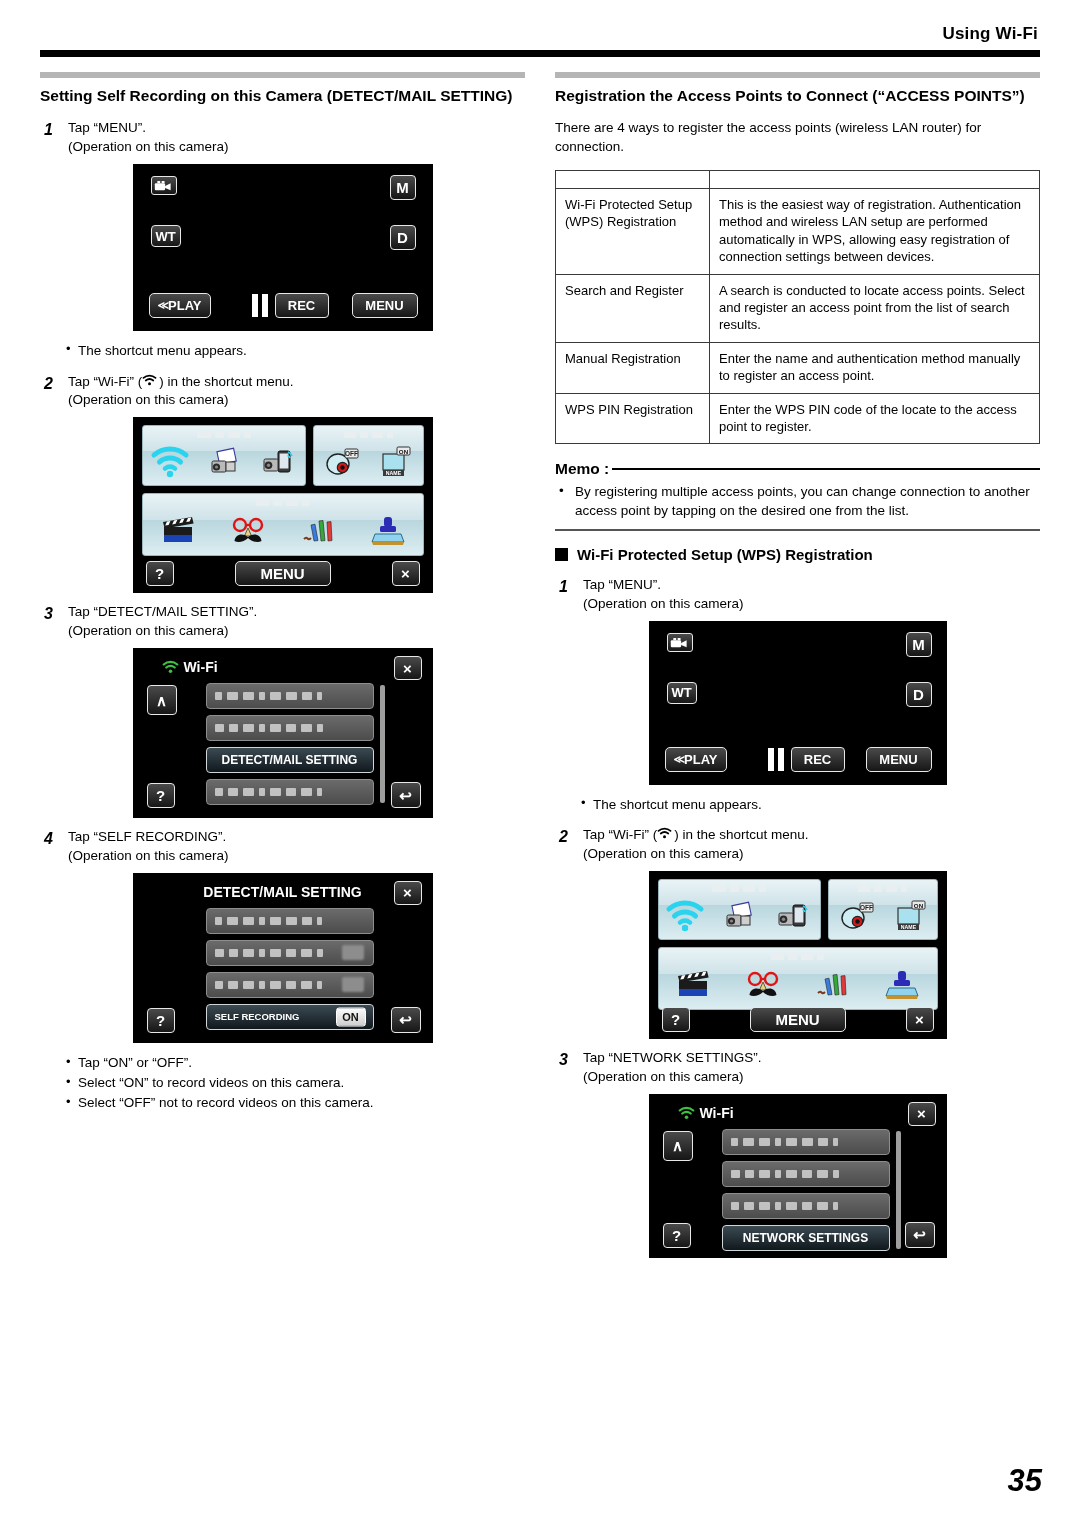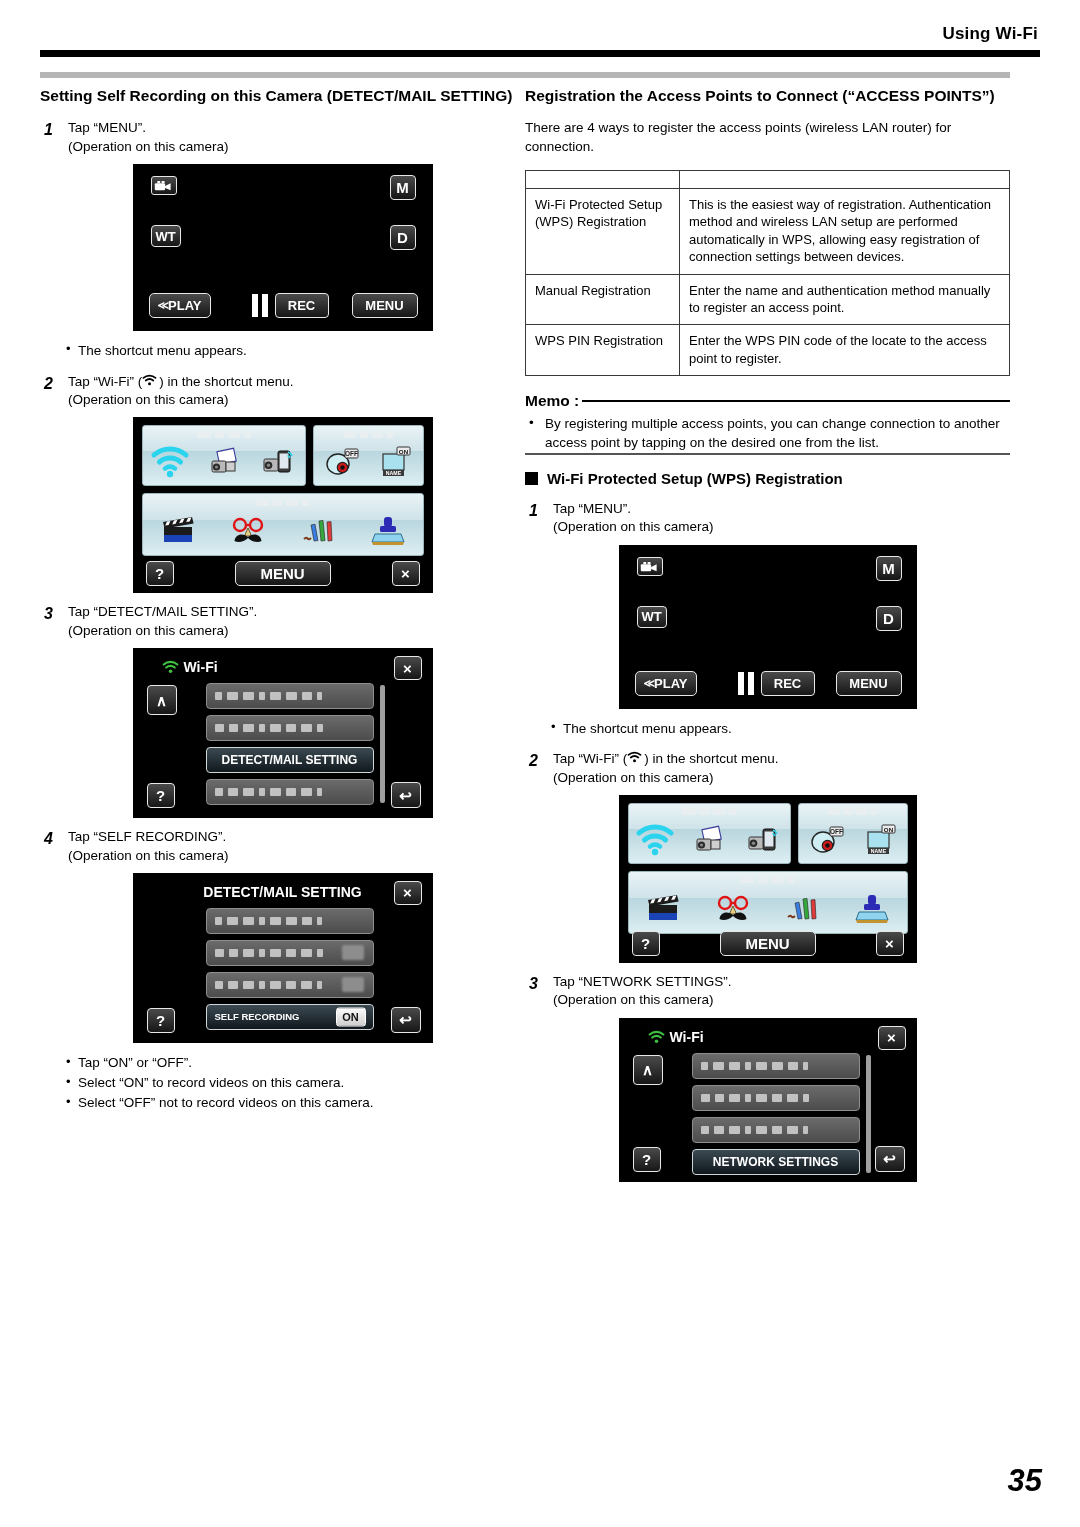--- a/index.html
+++ b/index.html
@@ -19,21 +19,21 @@
     text-align:right; font-size:17px; font-weight:bold; letter-spacing:.2px;
     padding-right:2px;
   }
   .page-header-rule {
     margin-top:6px; height:7px; background:#000;
   }
 
   
   .columns {
     position:absolute; left:40px; top:72px; width:1000px;
-    display:flex; 
+    display:flex; gap:30px;
   }
   .col { width:485px; }
 
   .sec-rule { height:6px; background:#b5b5b5; margin-bottom:8px; }
   h2.sec-title {
     font-size:15.5px; font-weight:bold; line-height:1.32;
     margin:0 0 13px 0;
   }
   p.intro { font-size:13.5px; line-height:1.35; margin:0 0 14px 0; }
 
@@ -206,21 +206,21 @@
   table.reg-table tr.head td { height:18px; padding:0; }
 
   
   .memo-head {
     display:flex; align-items:center; gap:0; margin:16px 0 5px 0;
   }
   .memo-label { font-size:15.5px; font-weight:bold; white-space:nowrap; }
   .memo-line { flex:1; height:2px; background:#000; margin-left:3px; }
   .memo-body {
     font-size:13.5px; line-height:1.4; padding-left:20px; position:relative;
-    border-bottom:2px solid #555;
+    padding-bottom:8px; border-bottom:2px solid #555;
   }
   .memo-body::before {
     content:"\2022"; position:absolute; left:4px; top:-1px;
   }
 
   .sub-head {
     display:flex; align-items:center; gap:9px;
     font-size:15px; font-weight:bold; margin:15px 0 13px 0;
   }
   .sq { width:13px; height:13px; background:#000; display:block; }
@@ -573,20 +573,24 @@
       <tbody>
           <tr class="head">
         <td class="c1"></td>
         <td></td>
       </tr>
       <tr>
         <td class="c1">Wi-Fi Protected Setup (WPS) Registration</td>
         <td>This is the easiest way of registration. Authentication method and wireless LAN setup are performed automatically in WPS, allowing easy registration of connection settings between devices.</td>
       </tr>
       <tr>
+        <td class="c1">Search and Register</td>
+        <td>A search is conducted to locate access points. Select and register an access point from the list of search results.</td>
+      </tr>
+      <tr>
         <td class="c1">Manual Registration</td>
         <td>Enter the name and authentication method manually to register an access point.</td>
       </tr>
       <tr>
         <td class="c1">WPS PIN Registration</td>
         <td>Enter the WPS PIN code of the locate to the access point to register.</td>
       </tr>
     </tbody>
       </table>
 

